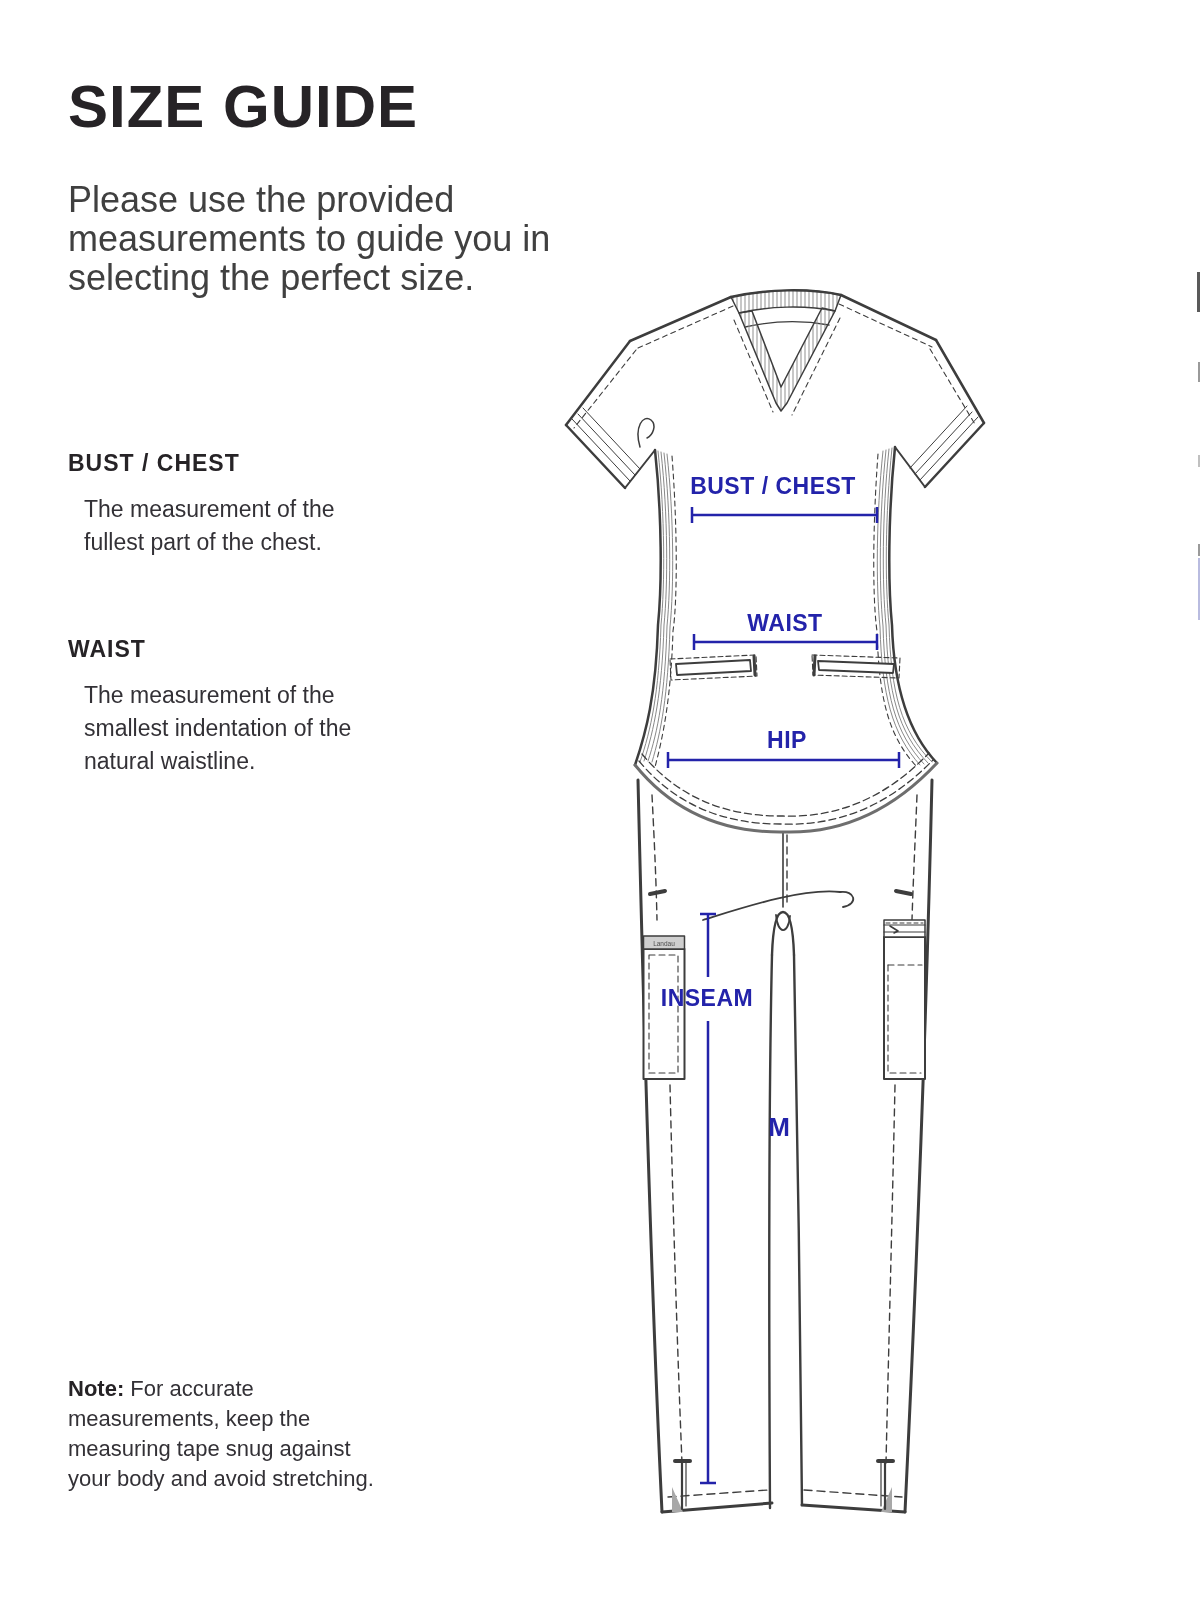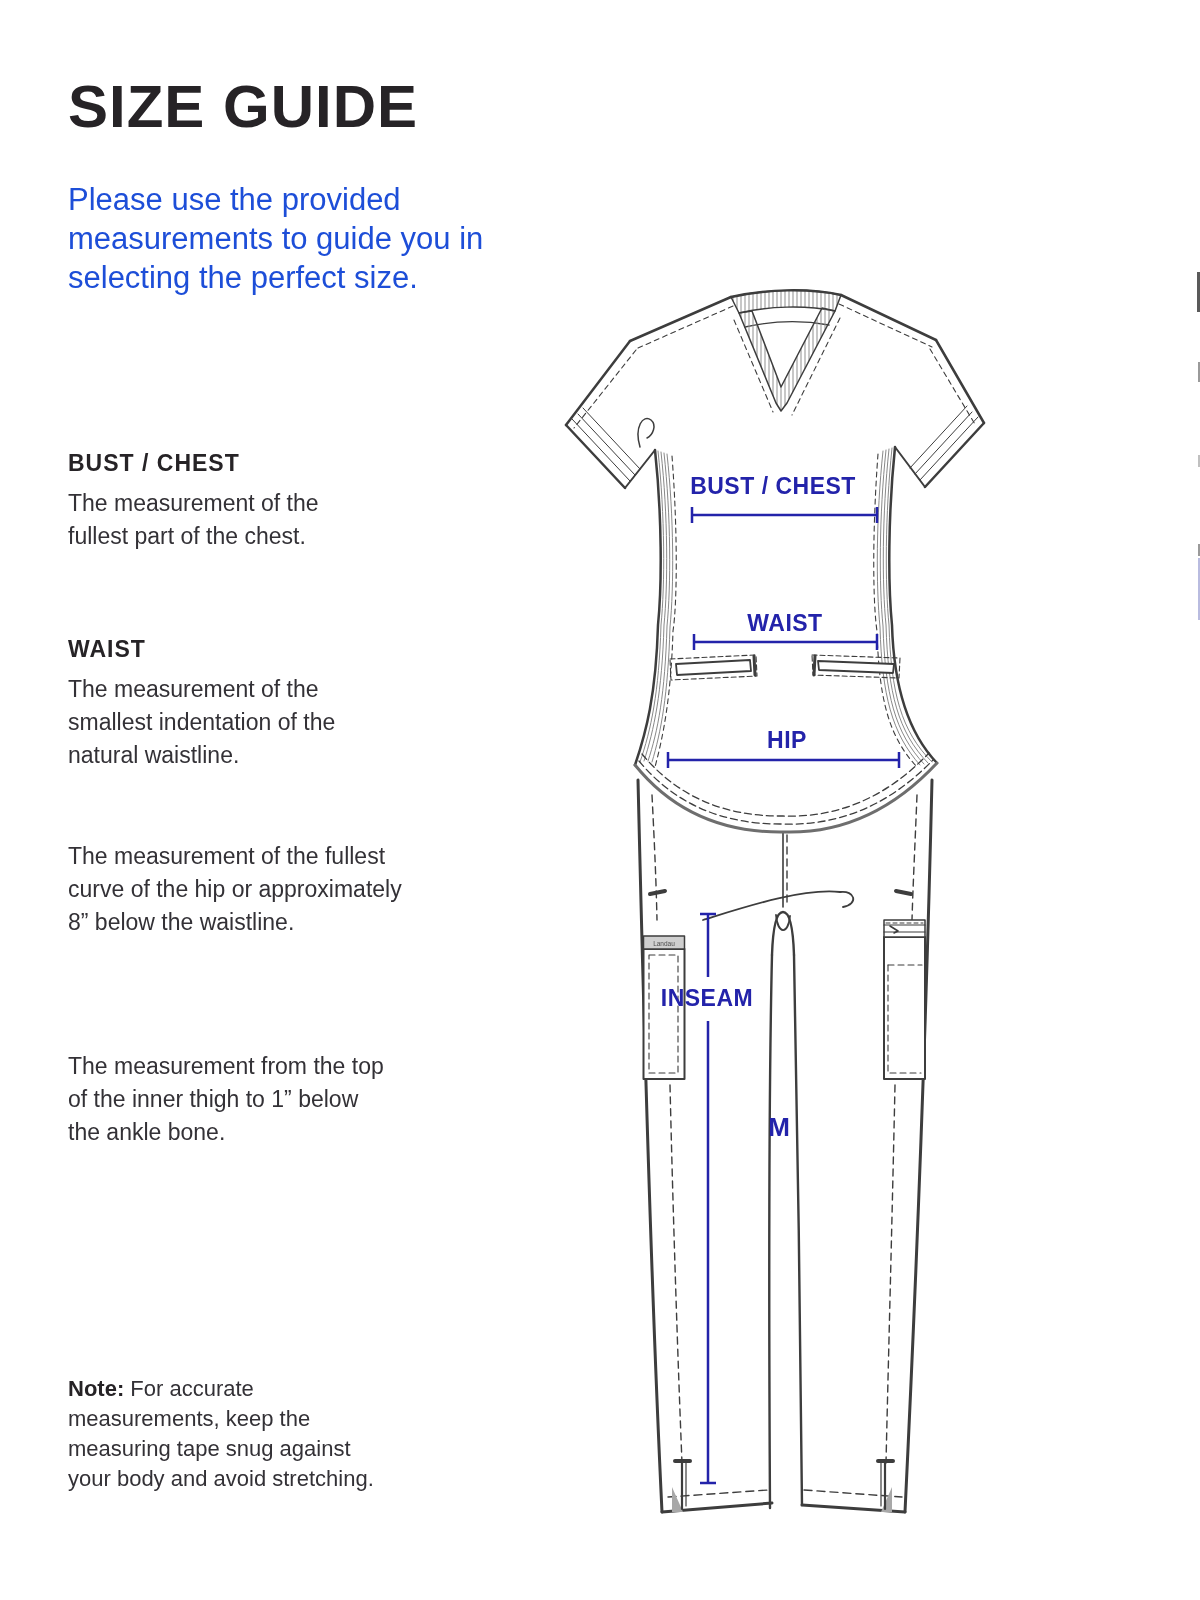--- a/index.html
+++ b/index.html
@@ -1,22 +1,22 @@
 <!DOCTYPE html>
 <html><head>
 <meta charset="utf-8">
 <style>
   html,body{margin:0;padding:0;background:#fff;}
   #page{position:relative;width:1200px;height:1600px;background:#ffffff;overflow:hidden;
         font-family:"Liberation Sans","DejaVu Sans",sans-serif;color:#29272a;padding-left:20px;}
   .abs{position:absolute;}
   h1.title{margin:0;font-size:60px;font-weight:800;letter-spacing:1px;color:#262326;}
-  .intro{font-size:31px;line-height:39px;color:#1d4ed8;white-space:pre-line;margin:0;}
+  .intro{font-size:36px;line-height:39px;color:#404040;white-space:pre-line;margin:0;}
   .sec-h{margin:0 0 10px 0;font-size:23px;font-weight:700;letter-spacing:1px;color:#262326;}
-  .sec-b{margin:0;font-size:23px;line-height:33px;color:#333136;white-space:pre-line;}
+  .sec-b{margin:16px;font-size:23px;line-height:33px;color:#333136;white-space:pre-line;}
   .note{margin:0;font-size:22px;line-height:30px;color:#333136;}
   .note .pre{white-space:pre-line;}
   .note b{color:#262326;margin-top:14px;}
   .edge{position:absolute;}
   svg text{font-family:"Liberation Sans","DejaVu Sans",sans-serif;}
 </style>
 </head>
 <body>
 
 <div id="page">
@@ -34,29 +34,23 @@
   </div>
 
   <div class="abs" style="left:68px;top:636px;">
     <h2 class="sec-h">WAIST</h2>
     <p class="sec-b">The measurement of the
 smallest indentation of the
 natural waistline.</p>
   </div>
 
   <div class="abs" style="left:68px;top:840px;">
-    <p class="sec-b">The measurement of the fullest
-curve of the hip or approximately
-8” below the waistline.</p>
   </div>
 
   <div class="abs" style="left:68px;top:1050px;">
-    <p class="sec-b">The measurement from the top
-of the inner thigh to 1” below
-the ankle bone.</p>
   </div>
 
   <p class="note abs" style="left:68px;top:1374px;"><b>Note:</b> <span class="pre">For accurate
 measurements, keep the
 measuring tape snug against
 your body and avoid stretching.</span></p>
 
   <div class="abs" style="left:540px;top:275px;width:470px;height:1255px;">
   <svg width="470" height="1255" viewBox="0 0 470 1255" xmlns="http://www.w3.org/2000/svg">
     <defs>

